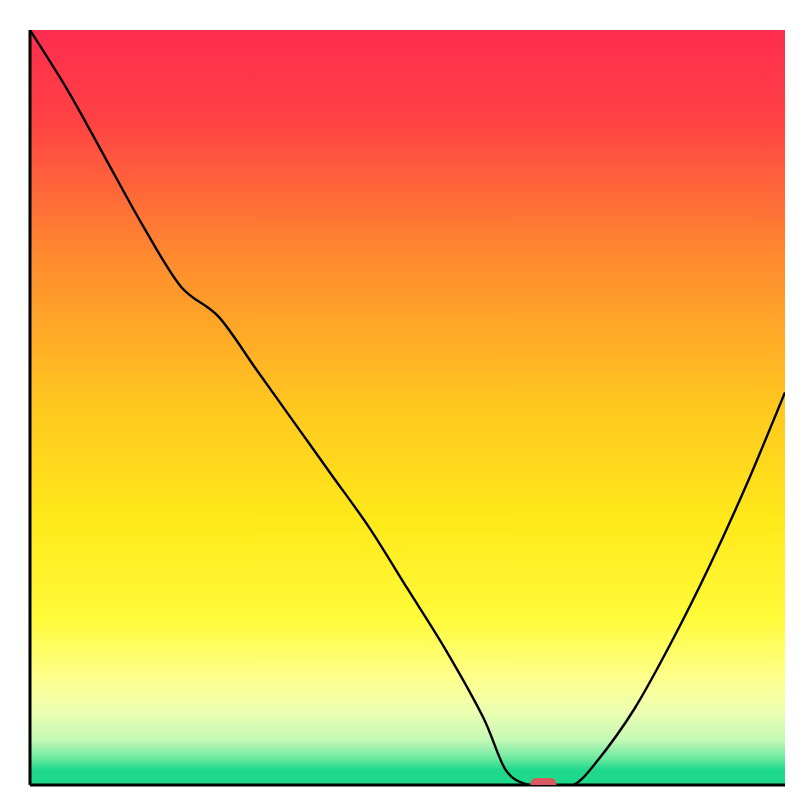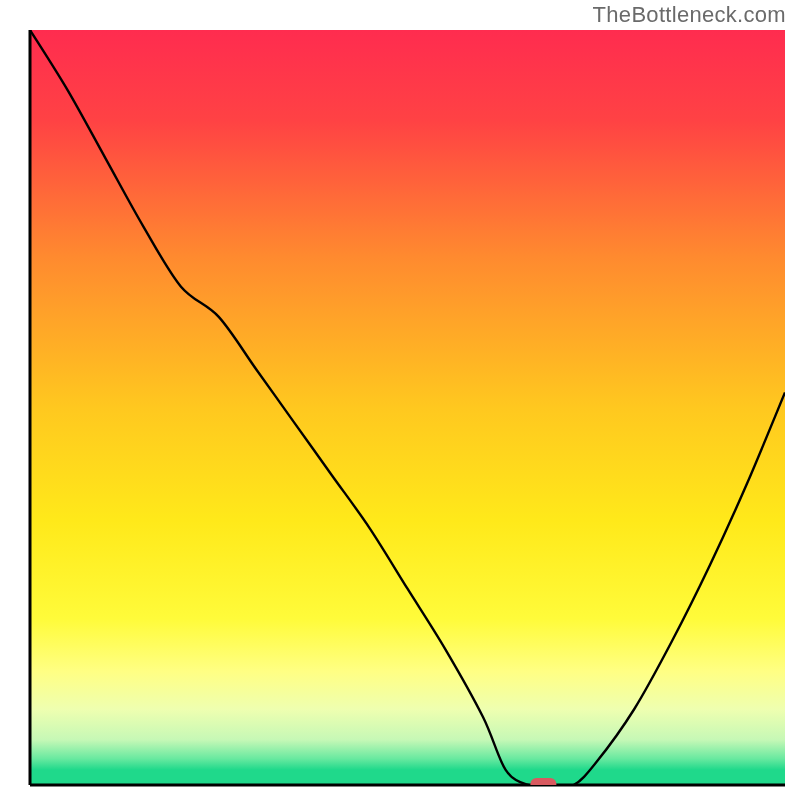--- a/index.html
+++ b/index.html
@@ -28,21 +28,20 @@
   svg {
     position: absolute;
     top: 0;
     left: 0;
   }
 </style>
 </head>
 <body>
 
 <div class="chart-wrap">
-  <div class="watermark">TheBottleneck.com</div>
 
   <svg id="chart-svg" width="800" height="800" viewBox="0 0 800 800">
     <defs>
       <linearGradient id="bg-grad" x1="0" y1="0" x2="0" y2="1">
           <stop offset="0%" stop-color="#ff2c4f"></stop>
           <stop offset="12%" stop-color="#ff4244"></stop>
           <stop offset="30%" stop-color="#ff8a2f"></stop>
           <stop offset="50%" stop-color="#ffc81f"></stop>
           <stop offset="65%" stop-color="#ffe91a"></stop>
           <stop offset="78%" stop-color="#fffb3a"></stop>

